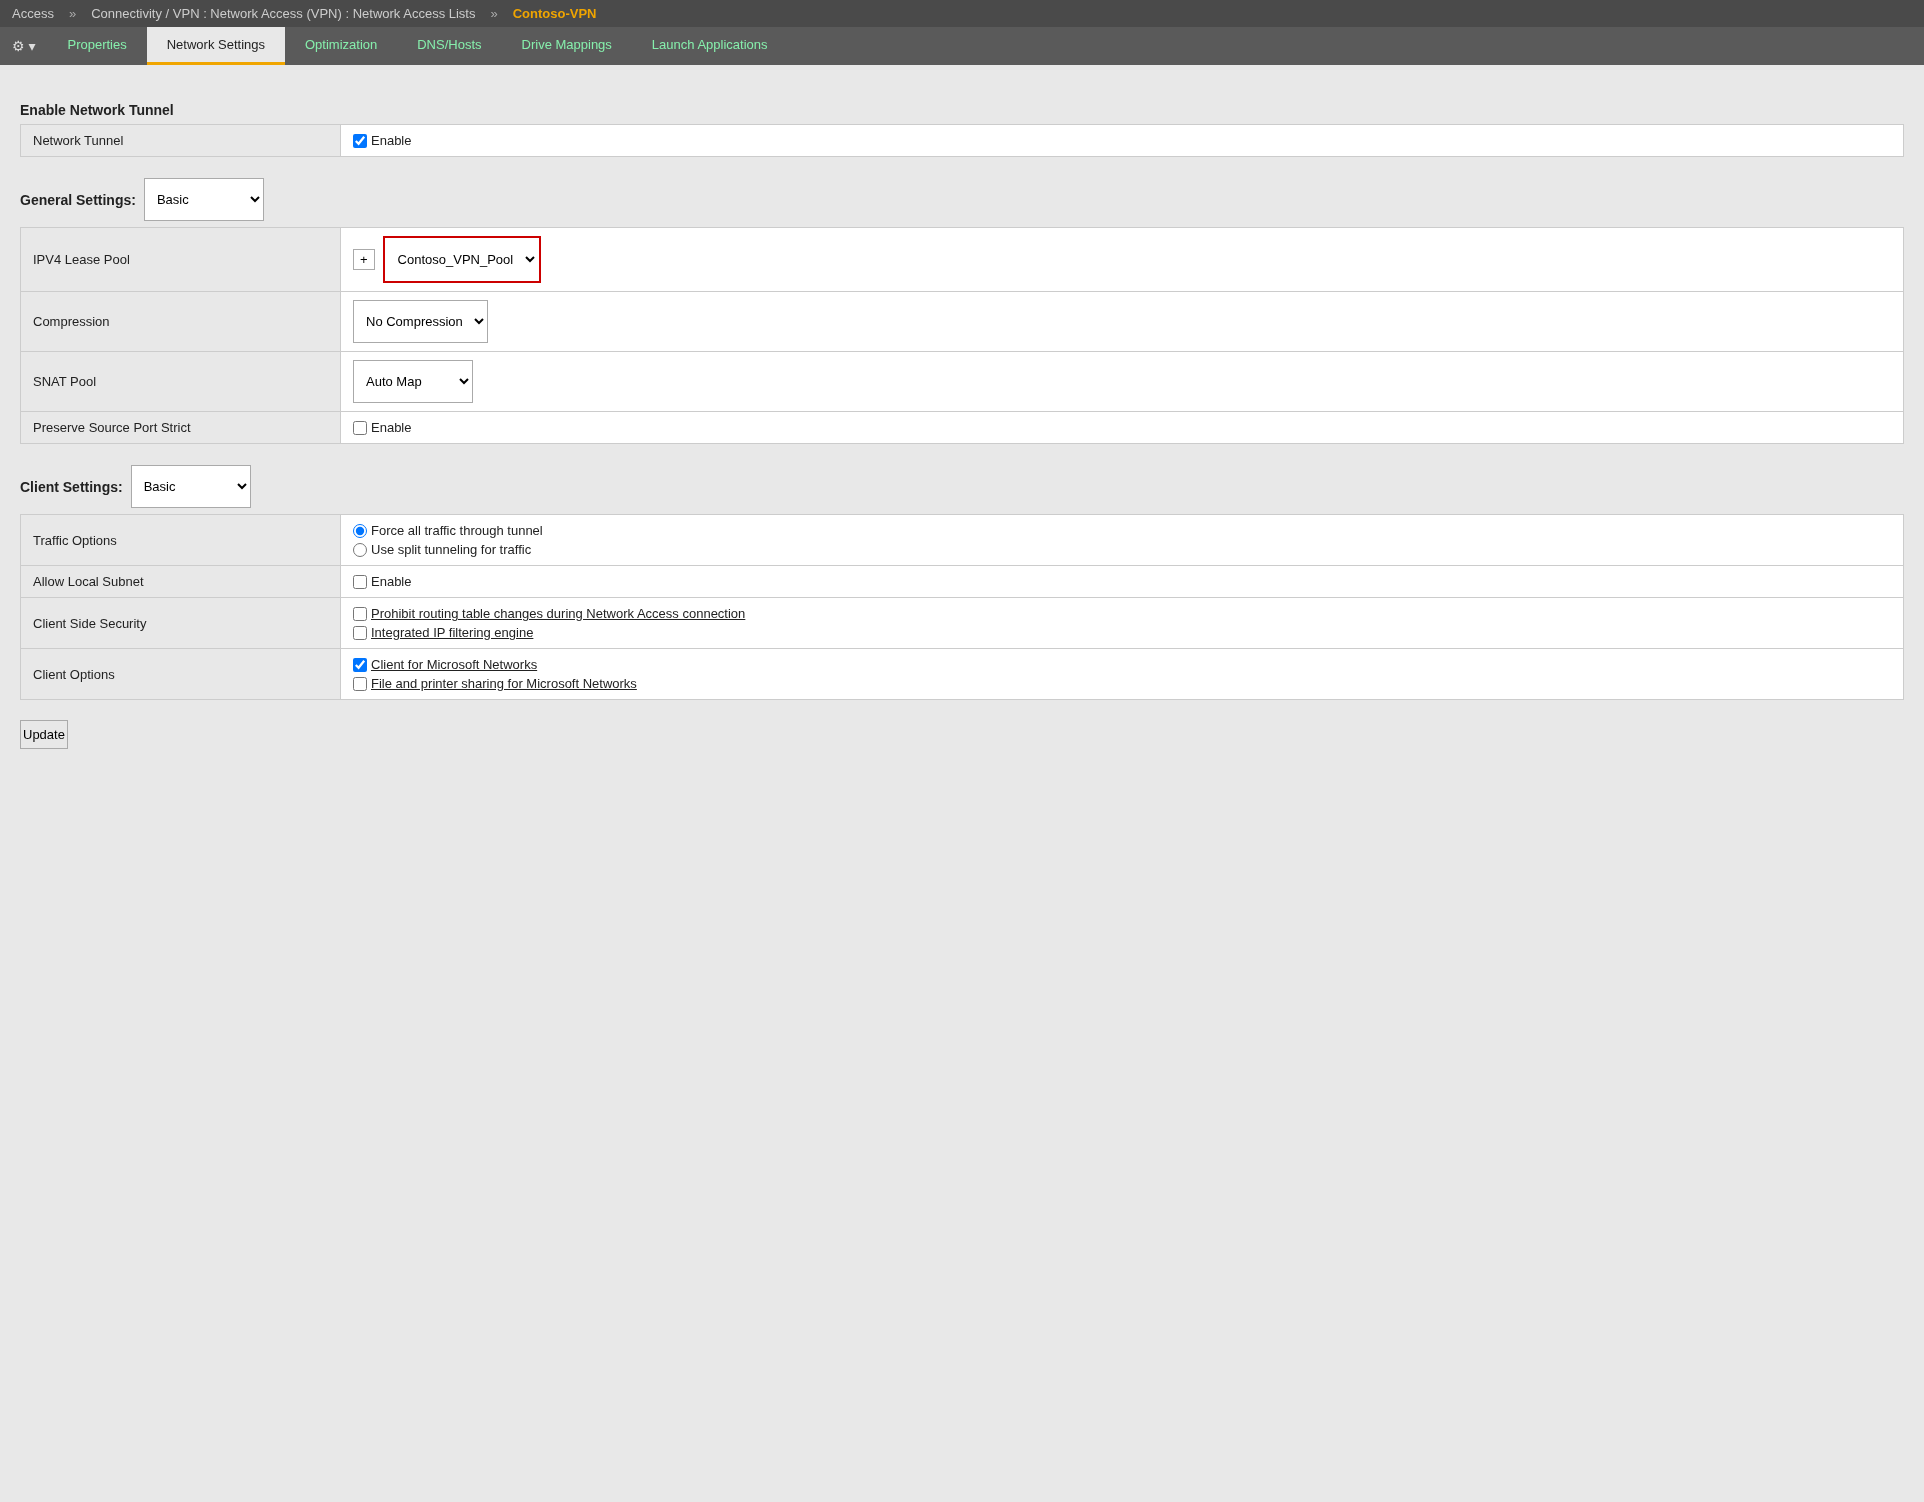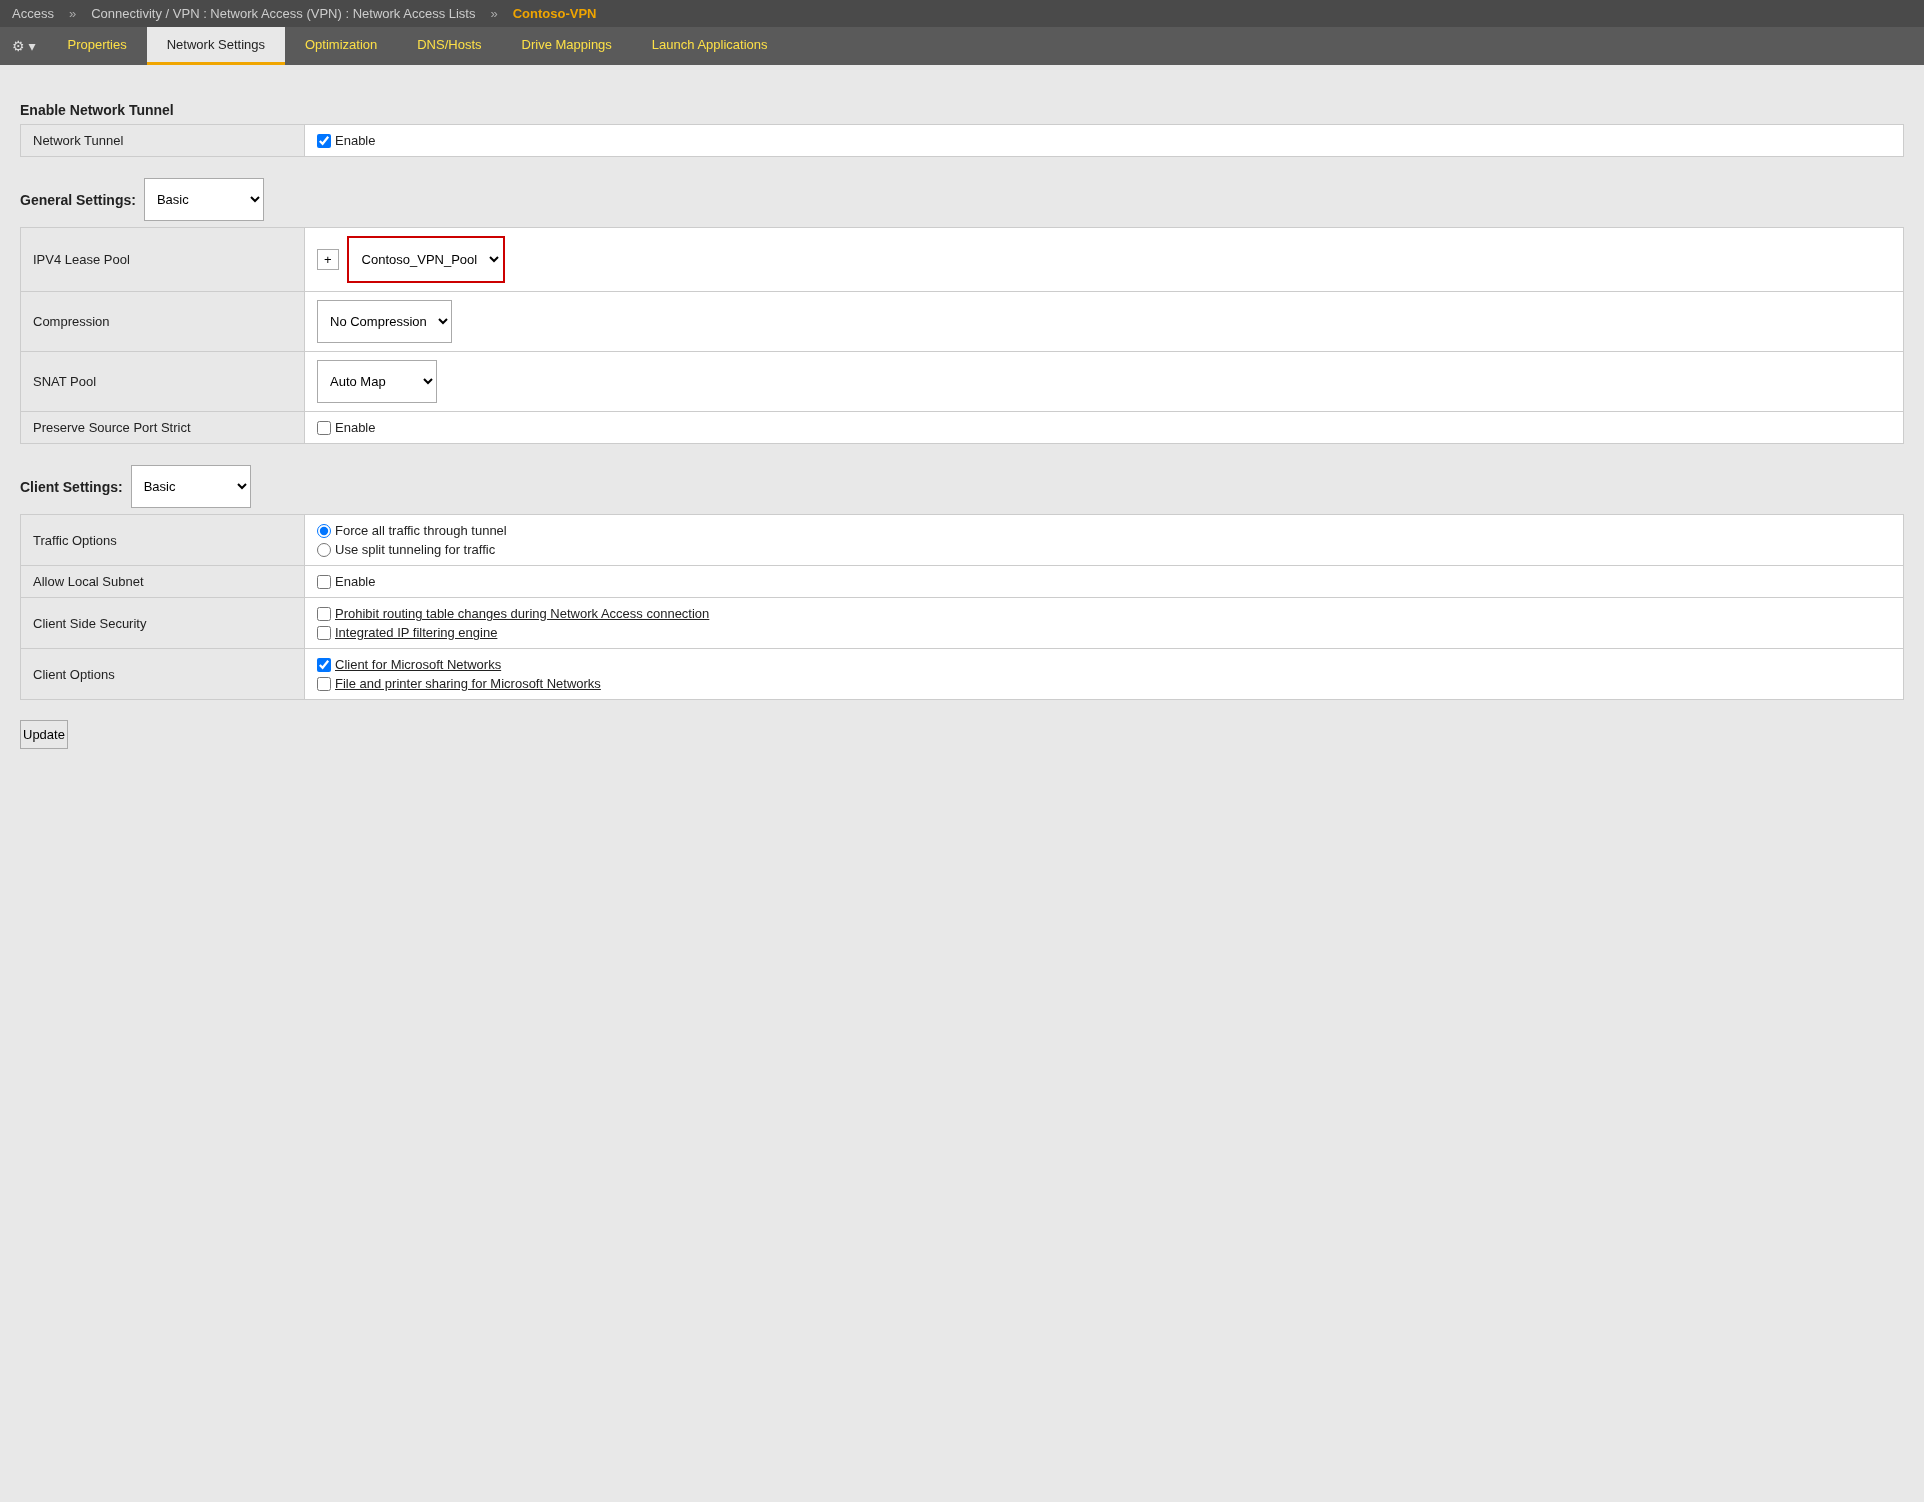--- a/index.html
+++ b/index.html
@@ -31,21 +31,21 @@
       color: #ddd;
       padding: 8px 12px;
       cursor: pointer;
       font-size: 14px;
       display: flex;
       align-items: center;
       gap: 2px;
     }
     .tab-item {
       padding: 10px 20px;
-      color: #fde047;
+      color: #86efac;
       cursor: pointer;
       font-size: 13px;
       border-bottom: 3px solid transparent;
       display: flex;
       align-items: center;
     }
     .tab-item.active {
       background: #e8e8e8;
       color: #222;
       border-bottom: 3px solid #f0a500;
@@ -74,21 +74,21 @@
       background: #fff;
       margin-bottom: 4px;
     }
     .settings-table td {
       border: 1px solid #ccc;
       padding: 8px 12px;
       vertical-align: middle;
     }
     .settings-table td:first-child {
       background: #e8e8e8;
-      width: 284px;
+      width: 320px;
       font-weight: normal;
     }
     .settings-table td:last-child {
       background: #fff;
     }
 
     
     select {
       padding: 12px 8px;
       border: 1px solid #aaa;

